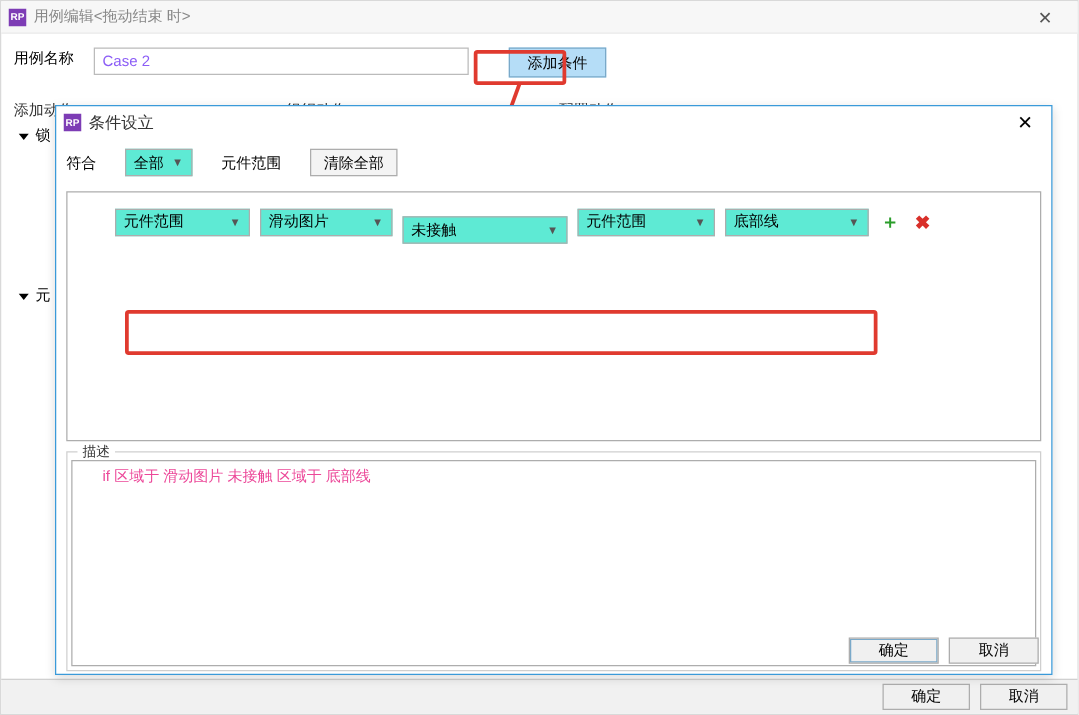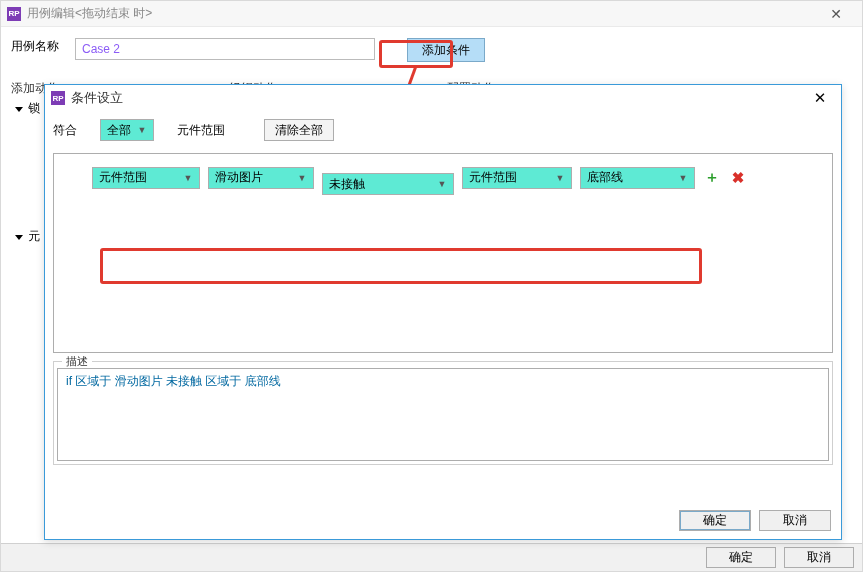--- a/index.html
+++ b/index.html
@@ -181,21 +181,21 @@
     color:#555; font-size:9px;
   }
   .combo.small { width: 54px; }
   .btn-clear {
     height: 22px;
     padding: 0 10px;
     background: #f4f4f4;
     border: 1px solid #adadad;
     font: inherit;
     cursor: pointer;
-    margin-left: 16px;
+    margin-left: 0;
   }
 
   .cond-area {
     margin-top: 8px;
     border: 1px solid #adadad;
     height: 200px;
     padding: 6px;
     position: relative;
   }
   .cond-row {
@@ -227,38 +227,38 @@
 
   .desc-group {
     position: absolute;
     left: 0; right: 0;
     top: 246px;
     bottom: 0;
   }
   .fieldset {
     position: relative;
     border: 1px solid #cfcfcf;
-    height: 104px;
+    height: 176px;
   }
   .fieldset .legend {
     position: absolute;
     top: -8px; left: 8px;
     background: #fff;
     padding: 0 4px;
     color: #333;
     font-size: 11px;
   }
   .desc-ta {
     position: absolute;
     left: 3px; right: 3px; top: 6px; bottom: 3px;
     border: 1px solid #adadad;
-    padding: 4px 8px;
+    padding: 4px 24px;
     font: inherit;
     resize: none;
-    color: #0369a1;
+    color: #ec4899;
     overflow-y: scroll;
   }
 
   .dlg-footer {
     position: absolute;
     right: 10px;
     bottom: 8px;
     display: flex;
     gap: 8px;
   }

